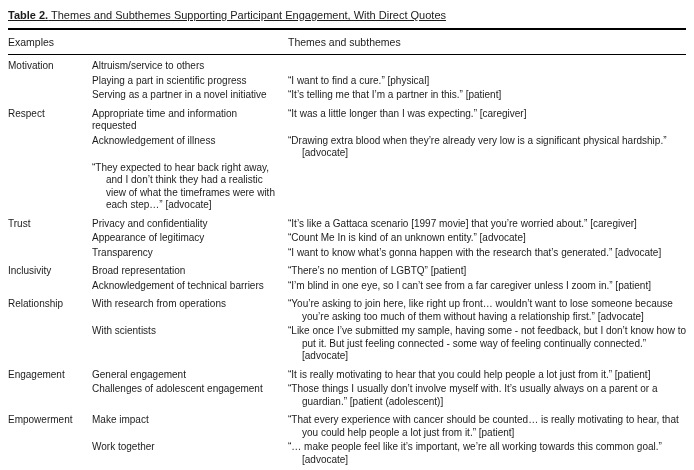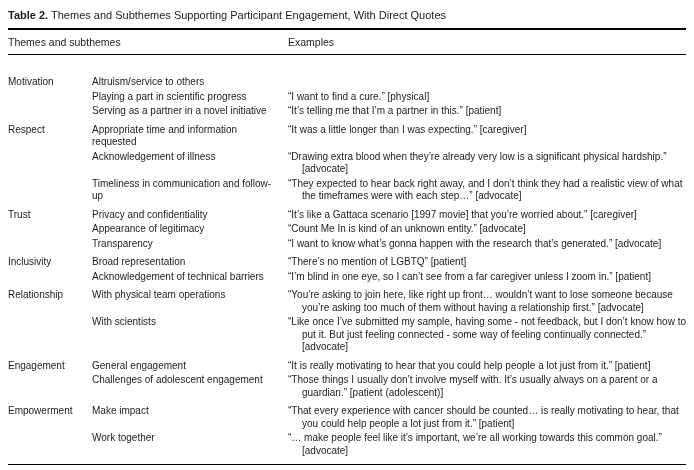--- a/index.html
+++ b/index.html
@@ -9,20 +9,21 @@
     height: 470px;
     box-sizing: border-box;
     padding: 6px 8px 0 8px;
     overflow: hidden;
     background: #ffffff;
   }
   .table-title {
     font-size: 11px;
     line-height: 14px;
     margin: 2px 0 6px 0;
+    text-decoration: underline;
   }
   .table-title .tlabel { font-weight: bold; }
   .rule-thick { border-top: 2px solid #000; height: 0; }
   .rule-thin { border-top: 1px solid #000; height: 0; }
   .header-row {
     display: grid;
     grid-template-columns: 274px 1fr;
     column-gap: 6px;
     font-size: 10.5px;
     line-height: 13px;
@@ -32,43 +33,43 @@
   .tbody { padding-top: 3px; }
   .row {
     display: grid;
     grid-template-columns: 78px 190px 1fr;
     column-gap: 6px;
     font-size: 10px;
     line-height: 12.5px;
     padding: 1px 0;
   }
   .row.group-start { padding-top: 5px; }
-  .tbody .row:first-child { padding-top: 2px; margin-top: 16px; }
+  .tbody .row:first-child { padding-top: 2px; }
   .cell { min-height: 1px; }
   .cell.example {
     padding-left: 14px;
     text-indent: -14px;
   }
   .bottom-rule { margin-top: 6px; }
 </style>
 </head>
 <body>
 
 <div class="page">
 
   <div class="table-title">
     <span class="tlabel">Table 2.</span>
     <span>Themes and Subthemes Supporting Participant Engagement, With Direct Quotes</span>
   </div>
 
   <div class="rule-thick"></div>
 
   <div class="header-row">
+    <div class="cell">Examples</div>
     <div class="cell">Themes and subthemes</div>
-    <div class="cell">Examples</div>
   </div>
 
   <div class="tbody">
 
     <div class="row group-start">
       <div class="cell theme">Motivation</div>
       <div class="cell subtheme">Altruism/service to others</div>
     </div>
     <div class="row">
       <div class="cell theme"></div>
@@ -86,21 +87,20 @@
       <div class="cell subtheme">Appropriate time and information requested</div>
       <div class="cell example">“It was a little longer than I was expecting.” [caregiver]</div>
     </div>
     <div class="row">
       <div class="cell theme"></div>
       <div class="cell subtheme">Acknowledgement of illness</div>
       <div class="cell example">“Drawing extra blood when they’re already very low is a significant physical hardship.” [advocate]</div>
     </div>
     <div class="row">
       <div class="cell theme"></div>
-      <div class="cell subtheme">Timeliness in communication and follow-up</div>
       <div class="cell example">“They expected to hear back right away, and I don’t think they had a realistic view of what the timeframes were with each step…” [advocate]</div>
     </div>
 
     <div class="row group-start">
       <div class="cell theme">Trust</div>
       <div class="cell subtheme">Privacy and confidentiality</div>
       <div class="cell example">“It’s like a Gattaca scenario [1997 movie] that you’re worried about.” [caregiver]</div>
     </div>
     <div class="row">
       <div class="cell theme"></div>
@@ -119,21 +119,21 @@
       <div class="cell example">“There’s no mention of LGBTQ” [patient]</div>
     </div>
     <div class="row">
       <div class="cell theme"></div>
       <div class="cell subtheme">Acknowledgement of technical barriers</div>
       <div class="cell example">“I’m blind in one eye, so I can’t see from a far caregiver unless I zoom in.” [patient]</div>
     </div>
 
     <div class="row group-start">
       <div class="cell theme">Relationship</div>
-      <div class="cell subtheme">With physical team operations</div>
+      <div class="cell subtheme">With research from operations</div>
       <div class="cell example">“You’re asking to join here, like right up front… wouldn’t want to lose someone because you’re asking too much of them without having a relationship first.” [advocate]</div>
     </div>
     <div class="row">
       <div class="cell theme"></div>
       <div class="cell subtheme">With scientists</div>
       <div class="cell example">“Like once I’ve submitted my sample, having some - not feedback, but I don’t know how to put it. But just feeling connected - some way of feeling continually connected.” [advocate]</div>
     </div>
 
     <div class="row group-start">
       <div class="cell theme">Engagement</div>

